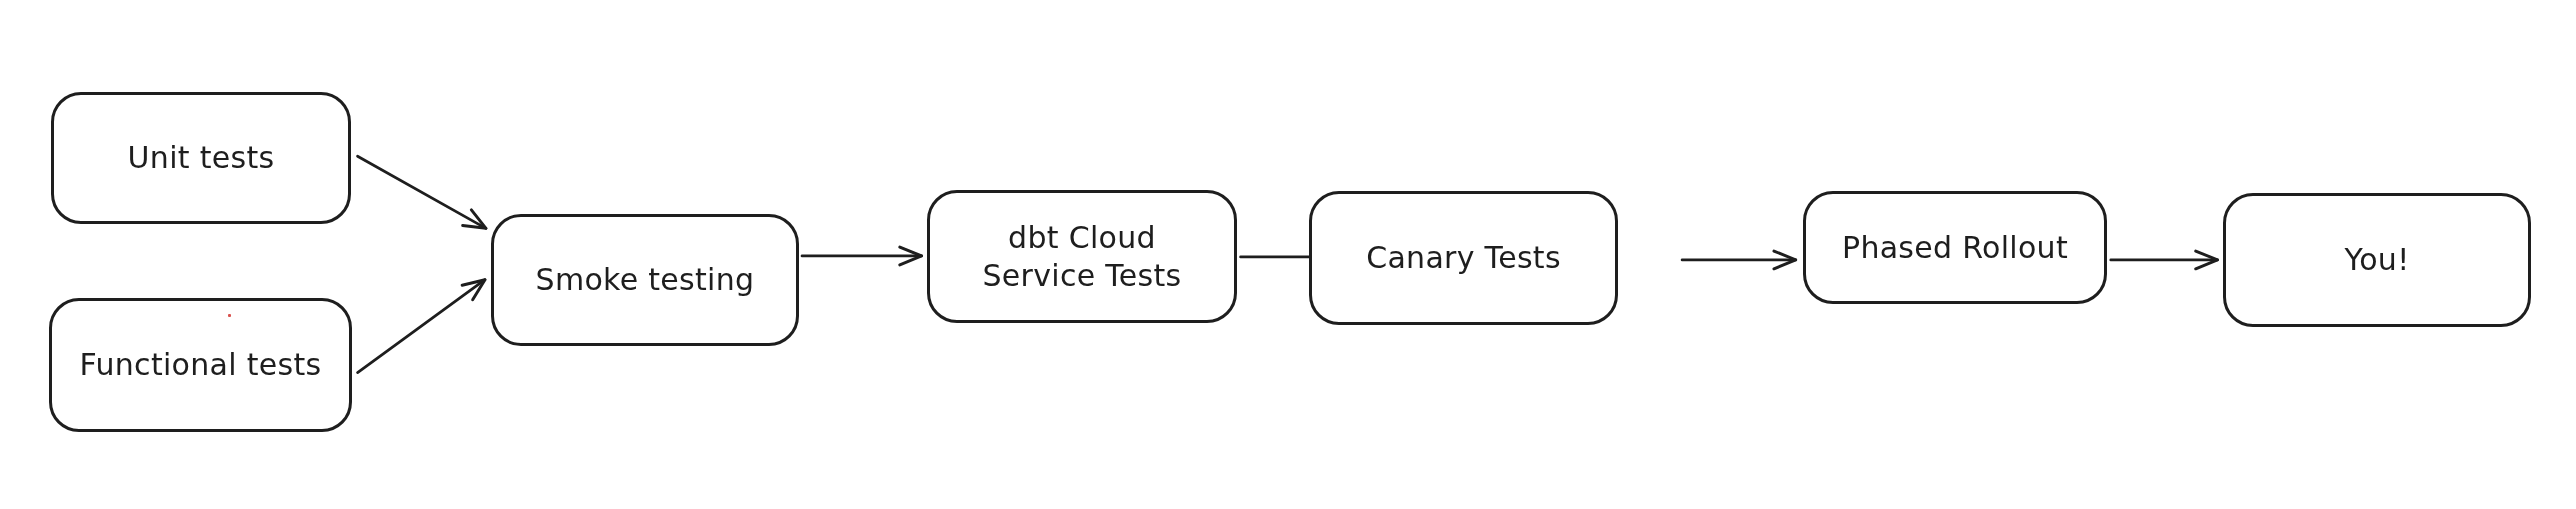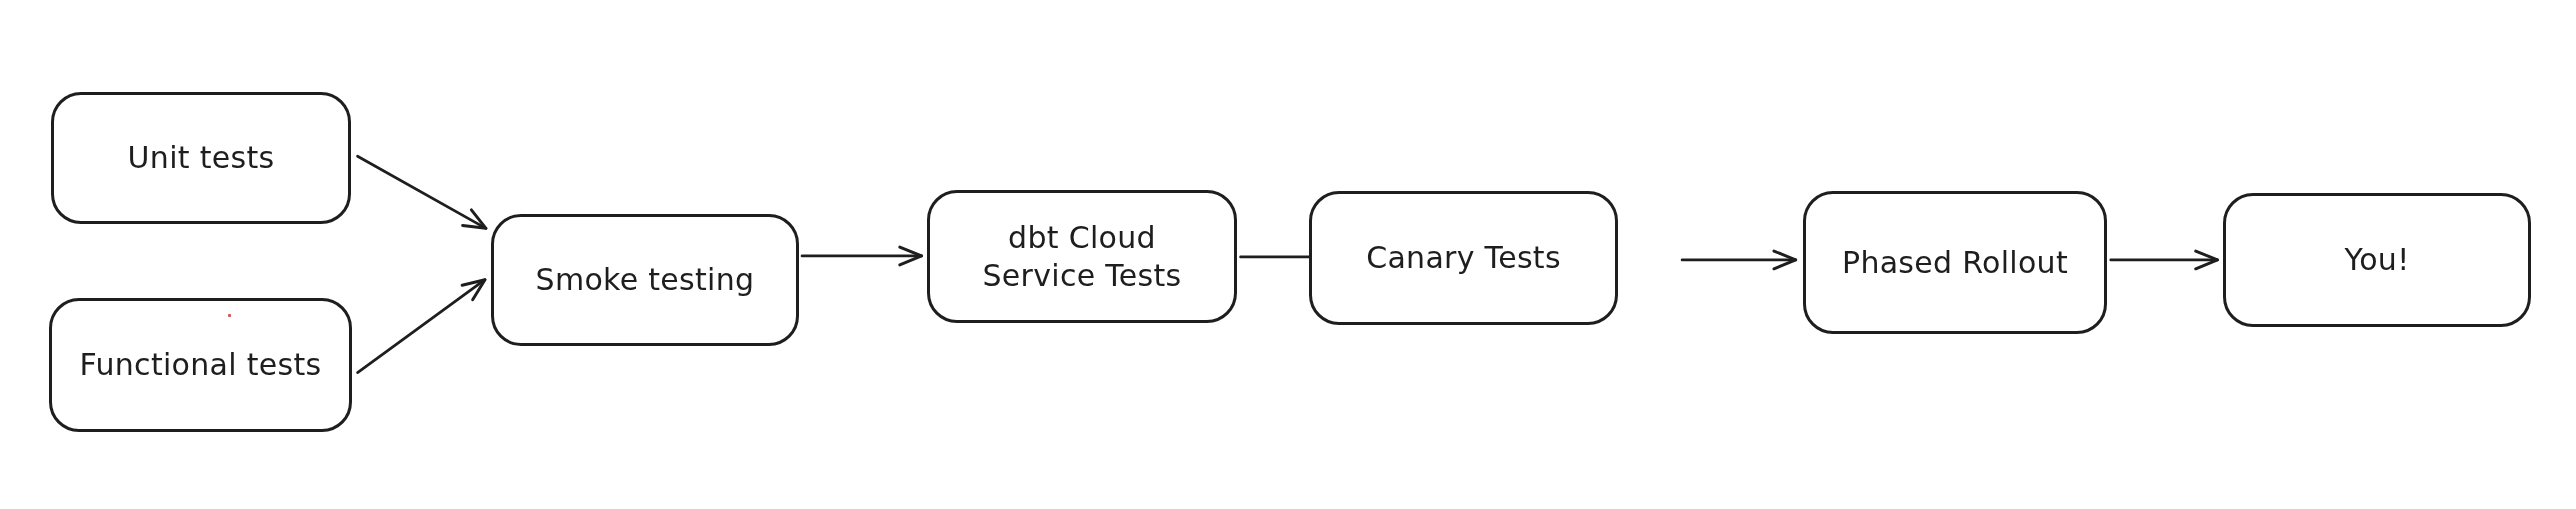--- a/index.html
+++ b/index.html
@@ -42,21 +42,21 @@
     letter-spacing: 0.3px;
     white-space: pre-line;
     user-select: none;
   }
   
   #node-unit-tests      { left:   51px; top:  92px; width: 300px; height: 132px; }
   #node-functional-tests{ left:   49px; top: 298px; width: 303px; height: 134px; }
   #node-smoke-testing   { left:  491px; top: 190px; width: 308px; height: 132px; margin-top: 24px; }
   #node-dbt-cloud       { left:  927px; top: 190px; width: 310px; height: 133px; }
   #node-canary-tests    { left: 1309px; top: 191px; width: 309px; height: 134px; }
-  #node-phased-rollout  { left: 1803px; top: 191px; width: 304px; height: 143px; }
+  #node-phased-rollout  { left: 1803px; top: 191px; width: 304px; height: 113px; }
   #node-you             { left: 2223px; top: 193px; width: 308px; height: 134px; }
   .stray-dot {
     position: absolute;
     left: 228px;
     top: 314px;
     width: 3px;
     height: 3px;
     border-radius: 1px;
     background: #d9534f;
   }

